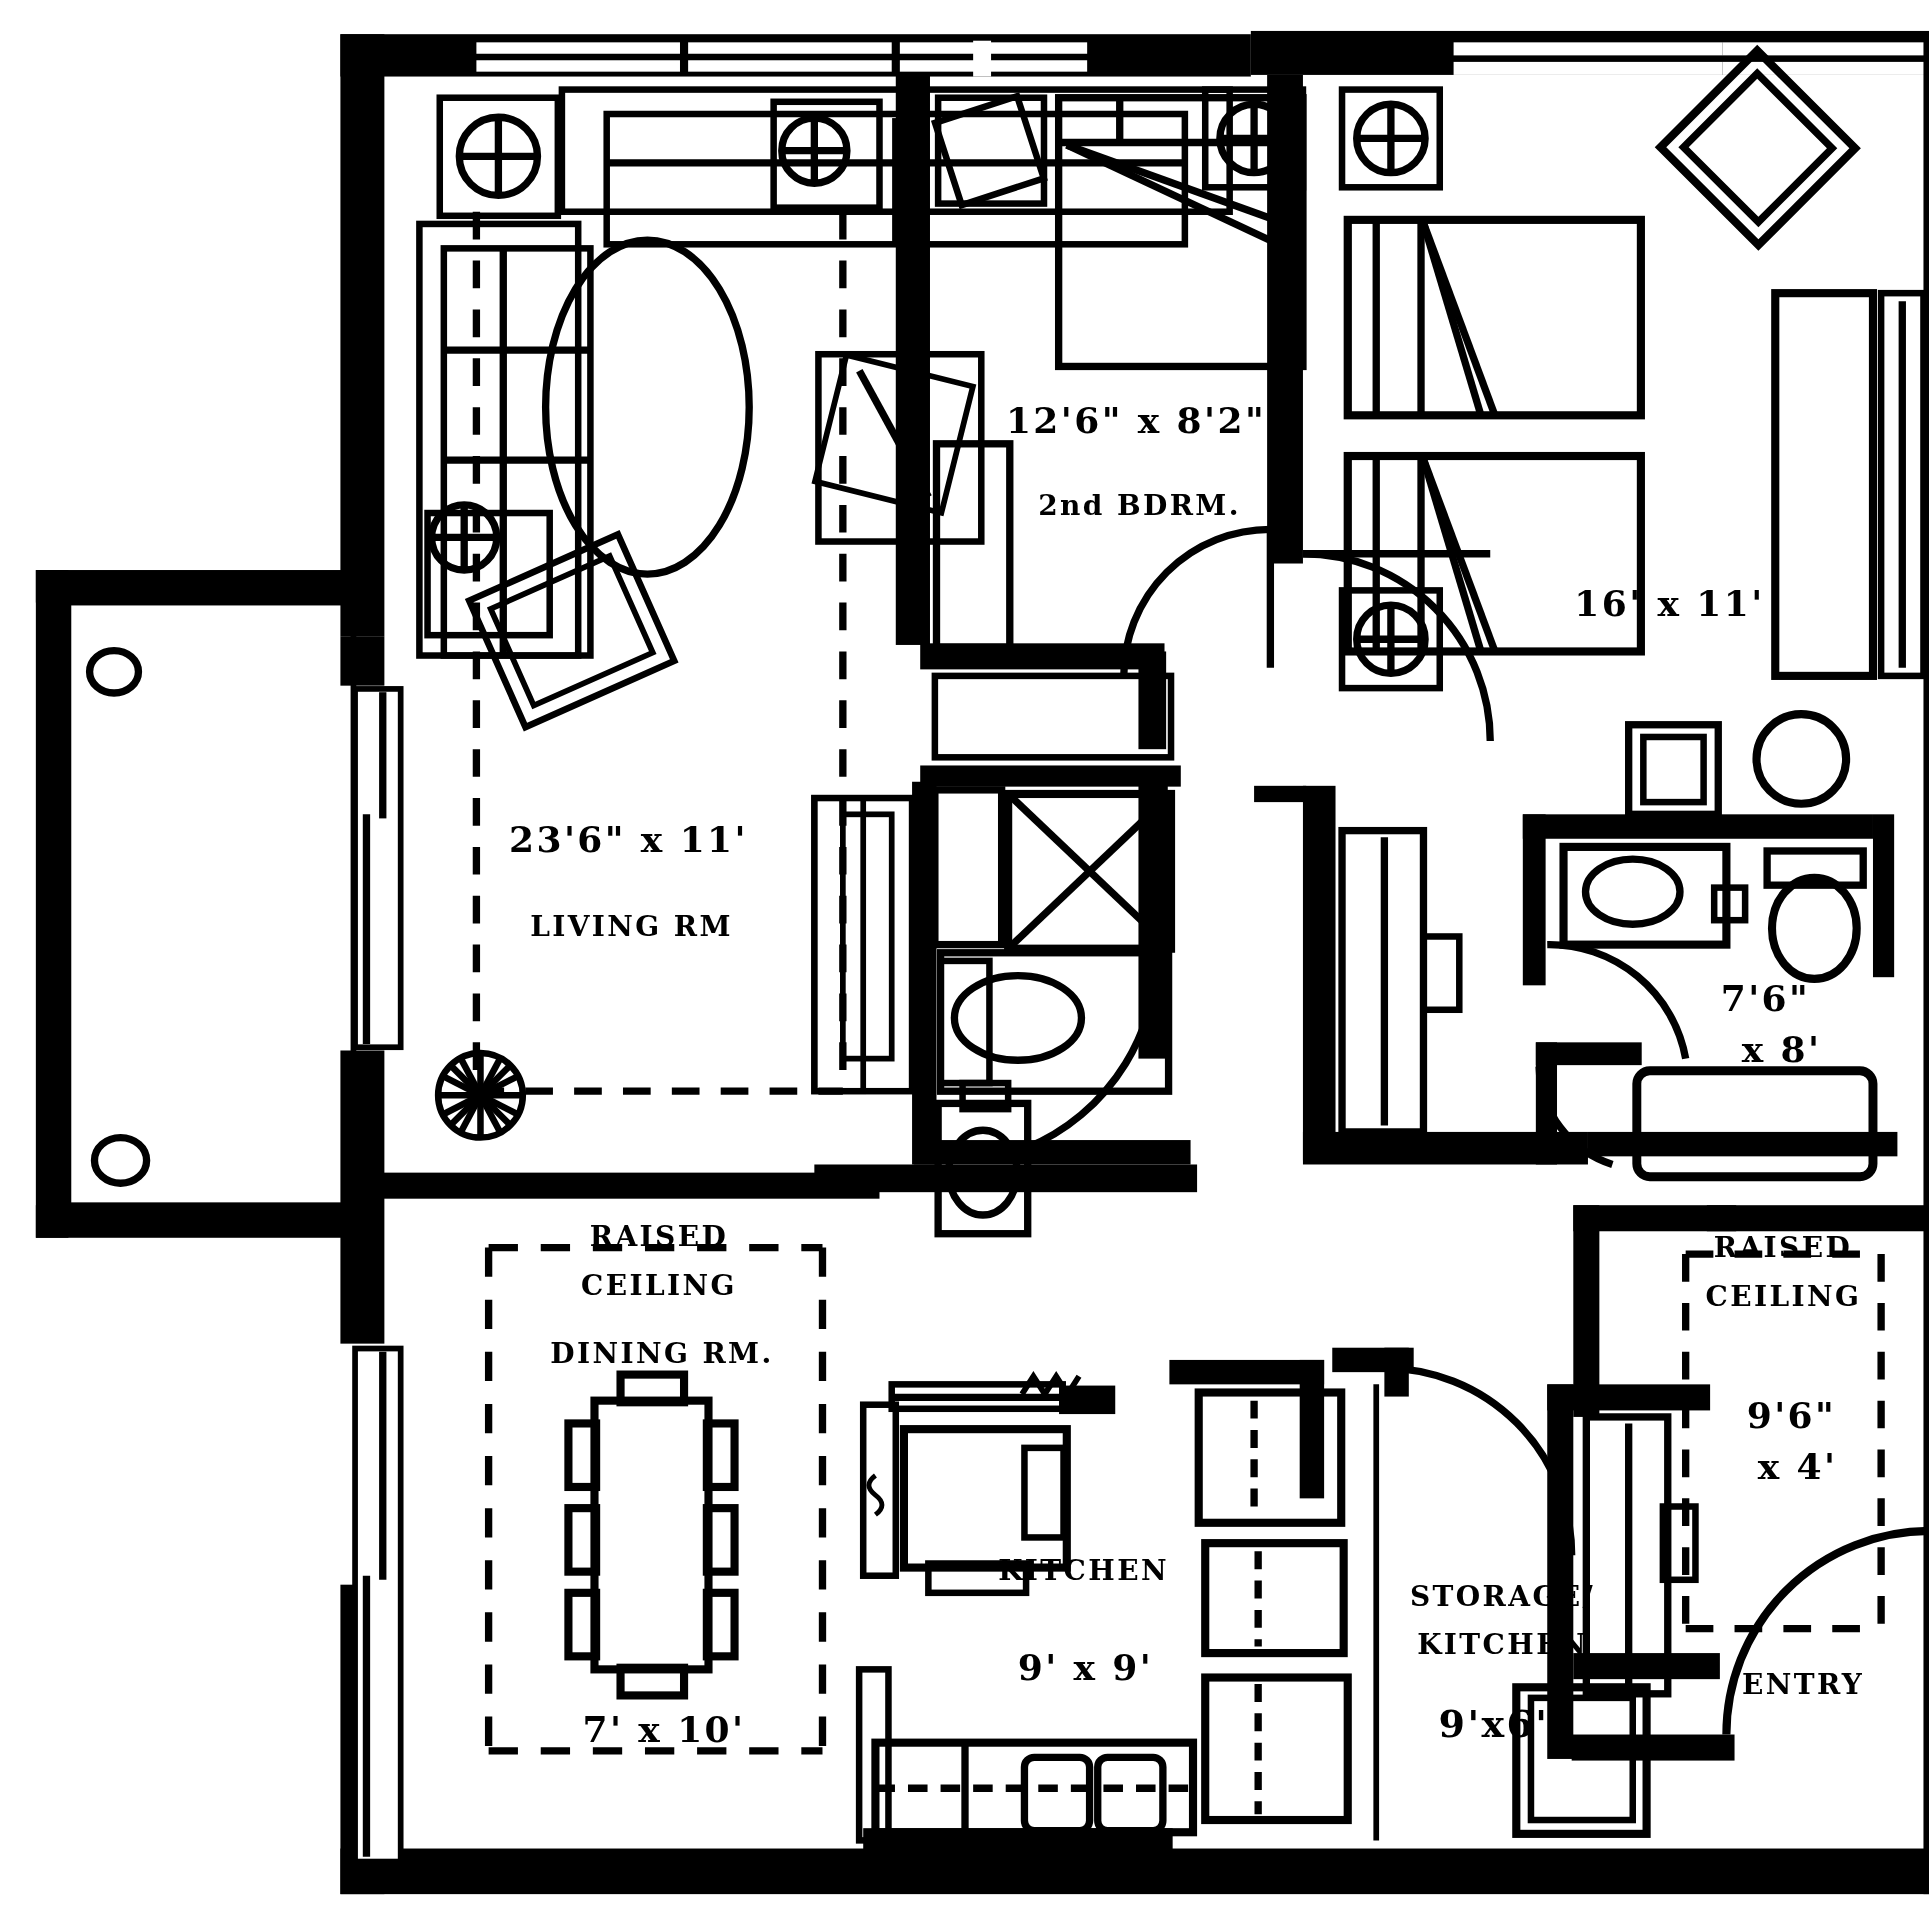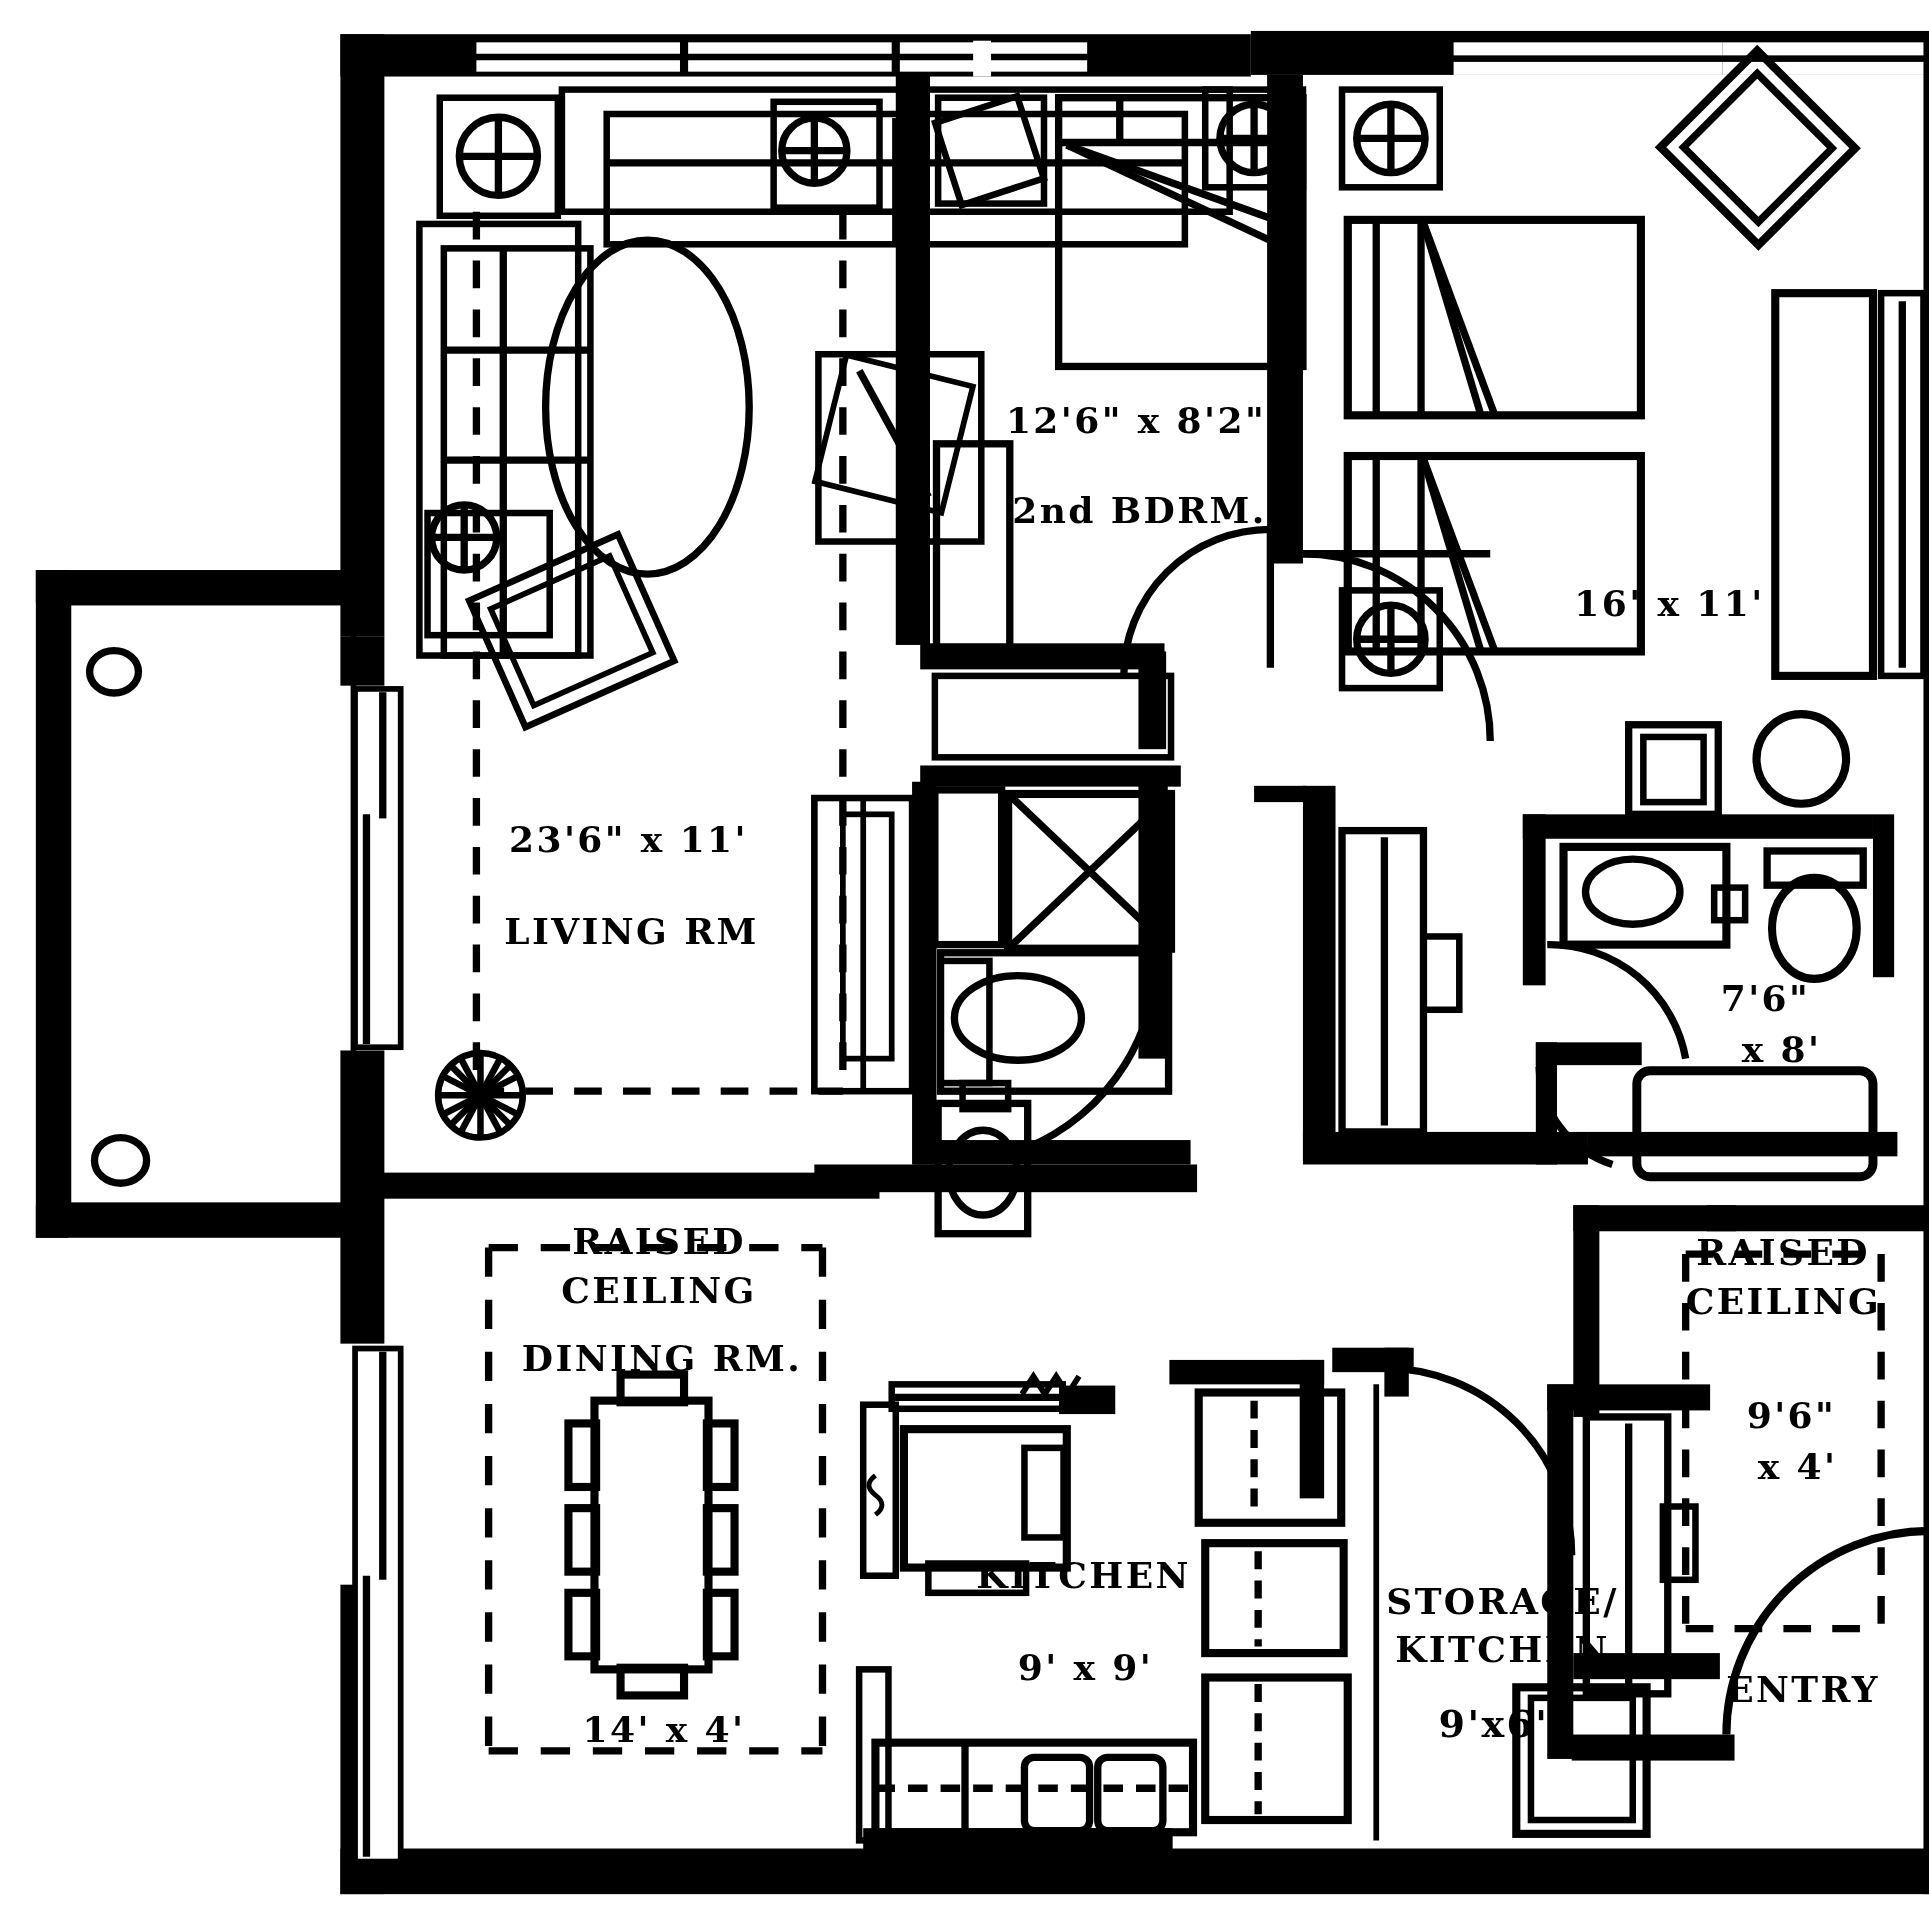--- a/index.html
+++ b/index.html
@@ -9,21 +9,21 @@
   .lbl{
     position:absolute;
     font-family:"DejaVu Serif",serif;
     font-weight:700;
     color:#000;
     white-space:pre;
     letter-spacing:2.4px;
     line-height:1.18;
     text-align:center;
   }
-  .lbl.sz-room{font-size:36px;}
+  .lbl.sz-room{font-size:28px;}
   .lbl.sz-dim{font-size:36px;}
   .lbl.sz-small{font-size:38px;}
 </style>
 </head>
 <body>
 
 <div id="stage">
 
   <svg id="plan" viewBox="0 0 2370 2359" xmlns="http://www.w3.org/2000/svg">
     <rect x="0" y="0" width="2370" height="2359" fill="#ffffff"></rect>
@@ -376,21 +376,21 @@
       </g>
     </g>
   </svg>
 
   <div class="lbl sz-dim" style="left:482px;  top:818px; width:293px;">23'6" x 11'</div>
   <div class="lbl sz-room" style="left:489px;  top:910px; width:285px;">LIVING RM</div>
 
   <div class="lbl sz-room" style="left:537px;  top:1220px; width:244px;">RAISED</div>
   <div class="lbl sz-room" style="left:537px;  top:1269px; width:244px;">CEILING</div>
   <div class="lbl sz-room" style="left:495px;  top:1337px; width:334px;">DINING RM.</div>
-  <div class="lbl sz-dim" style="left:505px;  top:1708px; width:318px;">14' x 4'</div>
+  <div class="lbl sz-dim" style="left:505px;  top:1708px; width:318px;">7' x 10'</div>
 
   <div class="lbl sz-room" style="left:945px; top:1554px; width:277px;">KITCHEN</div>
   <div class="lbl sz-dim" style="left:951px; top:1646px; width:269px;">9' x 9'</div>
 
   <div class="lbl sz-dim" style="left:977px; top:399px;  width:318px;">12'6" x 8'2"</div>
   <div class="lbl sz-room" style="left:989px; top:489px;  width:301px;">2nd BDRM.</div>
 
   <div class="lbl sz-dim" style="left:1519px; top:582px;  width:301px;">16' x 11'</div>
 
   <div class="lbl sz-dim" style="left:1684px; top:977px; width:163px;">7'6"</div>

